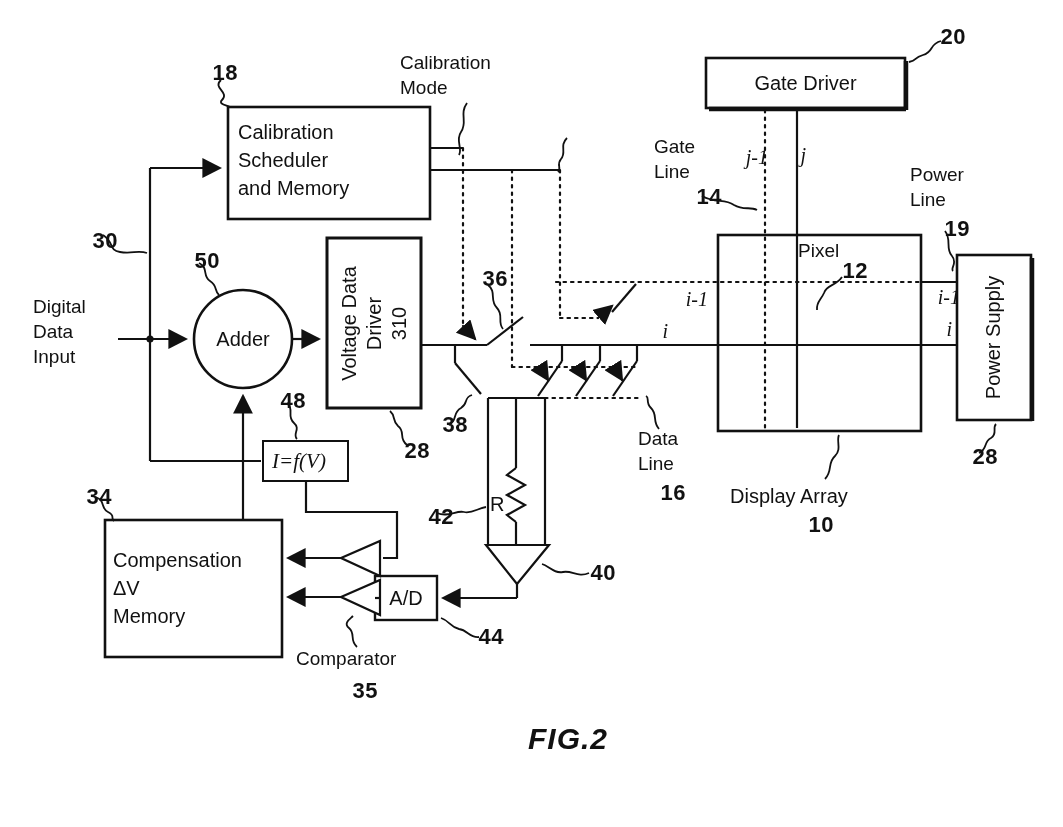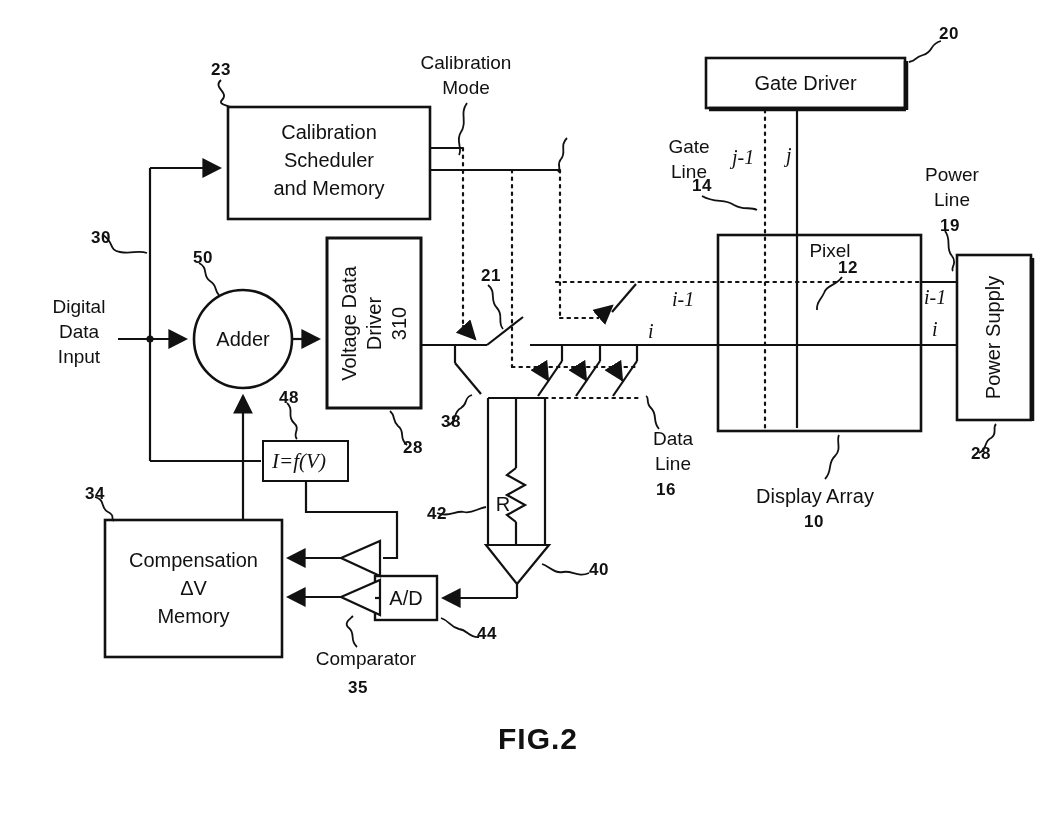--- a/index.html
+++ b/index.html
@@ -1,27 +1,27 @@
 <!DOCTYPE html>
 <html><head>
 <meta charset="utf-8">
 <style>
   *{box-sizing:border-box}
   html,body{margin:0;padding:0;background:#fff}
   body{font-family:"Liberation Sans",sans-serif;color:#111}
   .stage{position:relative;width:1063px;height:827px;background:#fff;overflow:hidden}
   .stage>svg{position:absolute;left:0;top:0}
-  .lbl{position:absolute;text-align:center;font-size:19px;line-height:25px}
+  .lbl{position:absolute;text-align:left;font-size:19px;line-height:25px}
   .big{font-size:20px;line-height:28px}
   .boxlbl{position:absolute;display:flex;align-items:center;justify-content:center;text-align:center;font-size:20px;line-height:25px}
-  .num{position:absolute;font-weight:bold;font-size:17px;text-align:center;letter-spacing:.5px}
-  .math{position:absolute;font-family:"Liberation Serif",serif;font-style:italic;font-size:20px;text-align:left}
+  .num{position:absolute;font-weight:bold;font-size:22px;text-align:right;letter-spacing:.5px}
+  .math{position:absolute;font-family:"Liberation Serif",serif;font-style:italic;font-size:20px;text-align:right}
   .mathbox{font-family:"Liberation Serif",serif;font-style:italic;font-size:21px}
   .rot{transform:rotate(-90deg);white-space:nowrap;text-align:center}
-  .fig{position:absolute;font-weight:bold;font-size:30px;letter-spacing:1px;text-align:center}
+  .fig{position:absolute;font-weight:bold;font-style:italic;font-size:30px;letter-spacing:1px;text-align:right}
 </style>
 </head>
 <body>
 
 <div class="stage">
 
 <svg width="1063" height="827" viewBox="0 0 1063 827">
   <defs>
     <marker id="arr" markerWidth="9" markerHeight="9" refX="8" refY="4.5" orient="auto">
       <path d="M0,0 L9,4.5 L0,9 Z" fill="#111"></path>
@@ -182,21 +182,21 @@
   <div class="lbl" style="left:400px;top:50px;width:132px">
     <div>Calibration</div>
     <div>Mode</div>
   </div>
 
 
   <div class="lbl" style="left:654px;top:134px;width:70px">
     <div>Gate</div>
     <div>Line</div>
   </div>
-  <div class="num" style="left:682px;top:176px;width:40px">14</div>
+  <div class="num" style="left:682px;top:184px;width:40px">14</div>
 
   <div class="lbl" style="left:910px;top:162px;width:84px">
     <div>Power</div>
     <div>Line</div>
   </div>
   <div class="num" style="left:930px;top:216px;width:40px">19</div>
 
   <div class="lbl" style="left:638px;top:426px;width:70px">
     <div>Data</div>
     <div>Line</div>
@@ -207,27 +207,27 @@
   <div class="num" style="left:794px;top:512px;width:40px">10</div>
 
   <div class="lbl" style="left:798px;top:238px;width:64px">Pixel</div>
   <div class="num" style="left:828px;top:258px;width:40px">12</div>
 
   <div class="lbl" style="left:296px;top:646px;width:140px">Comparator</div>
   <div class="num" style="left:338px;top:678px;width:40px">35</div>
 
   <div class="lbl big" style="left:490px;top:490px;width:26px">R</div>
 
-  <div class="num" style="left:204px;top:60px;width:34px">23</div>
+  <div class="num" style="left:204px;top:60px;width:34px">18</div>
   <div class="num" style="left:84px;top:228px;width:34px">30</div>
   <div class="num" style="left:186px;top:248px;width:34px">50</div>
   <div class="num" style="left:396px;top:438px;width:34px">28</div>
   <div class="num" style="left:272px;top:388px;width:34px">48</div>
   <div class="num" style="left:78px;top:484px;width:34px">34</div>
-  <div class="num" style="left:474px;top:266px;width:34px">21</div>
+  <div class="num" style="left:474px;top:266px;width:34px">36</div>
   <div class="num" style="left:434px;top:412px;width:34px">38</div>
   <div class="num" style="left:420px;top:504px;width:34px">42</div>
   <div class="num" style="left:582px;top:560px;width:34px">40</div>
   <div class="num" style="left:470px;top:624px;width:34px">44</div>
   <div class="num" style="left:932px;top:24px;width:34px">20</div>
   <div class="num" style="left:964px;top:444px;width:34px">28</div>
 
   <div class="math" style="left:732px;top:146px;width:36px">j-1</div>
   <div class="math" style="left:786px;top:144px;width:20px">j</div>
   <div class="math" style="left:672px;top:288px;width:36px">i-1</div>

